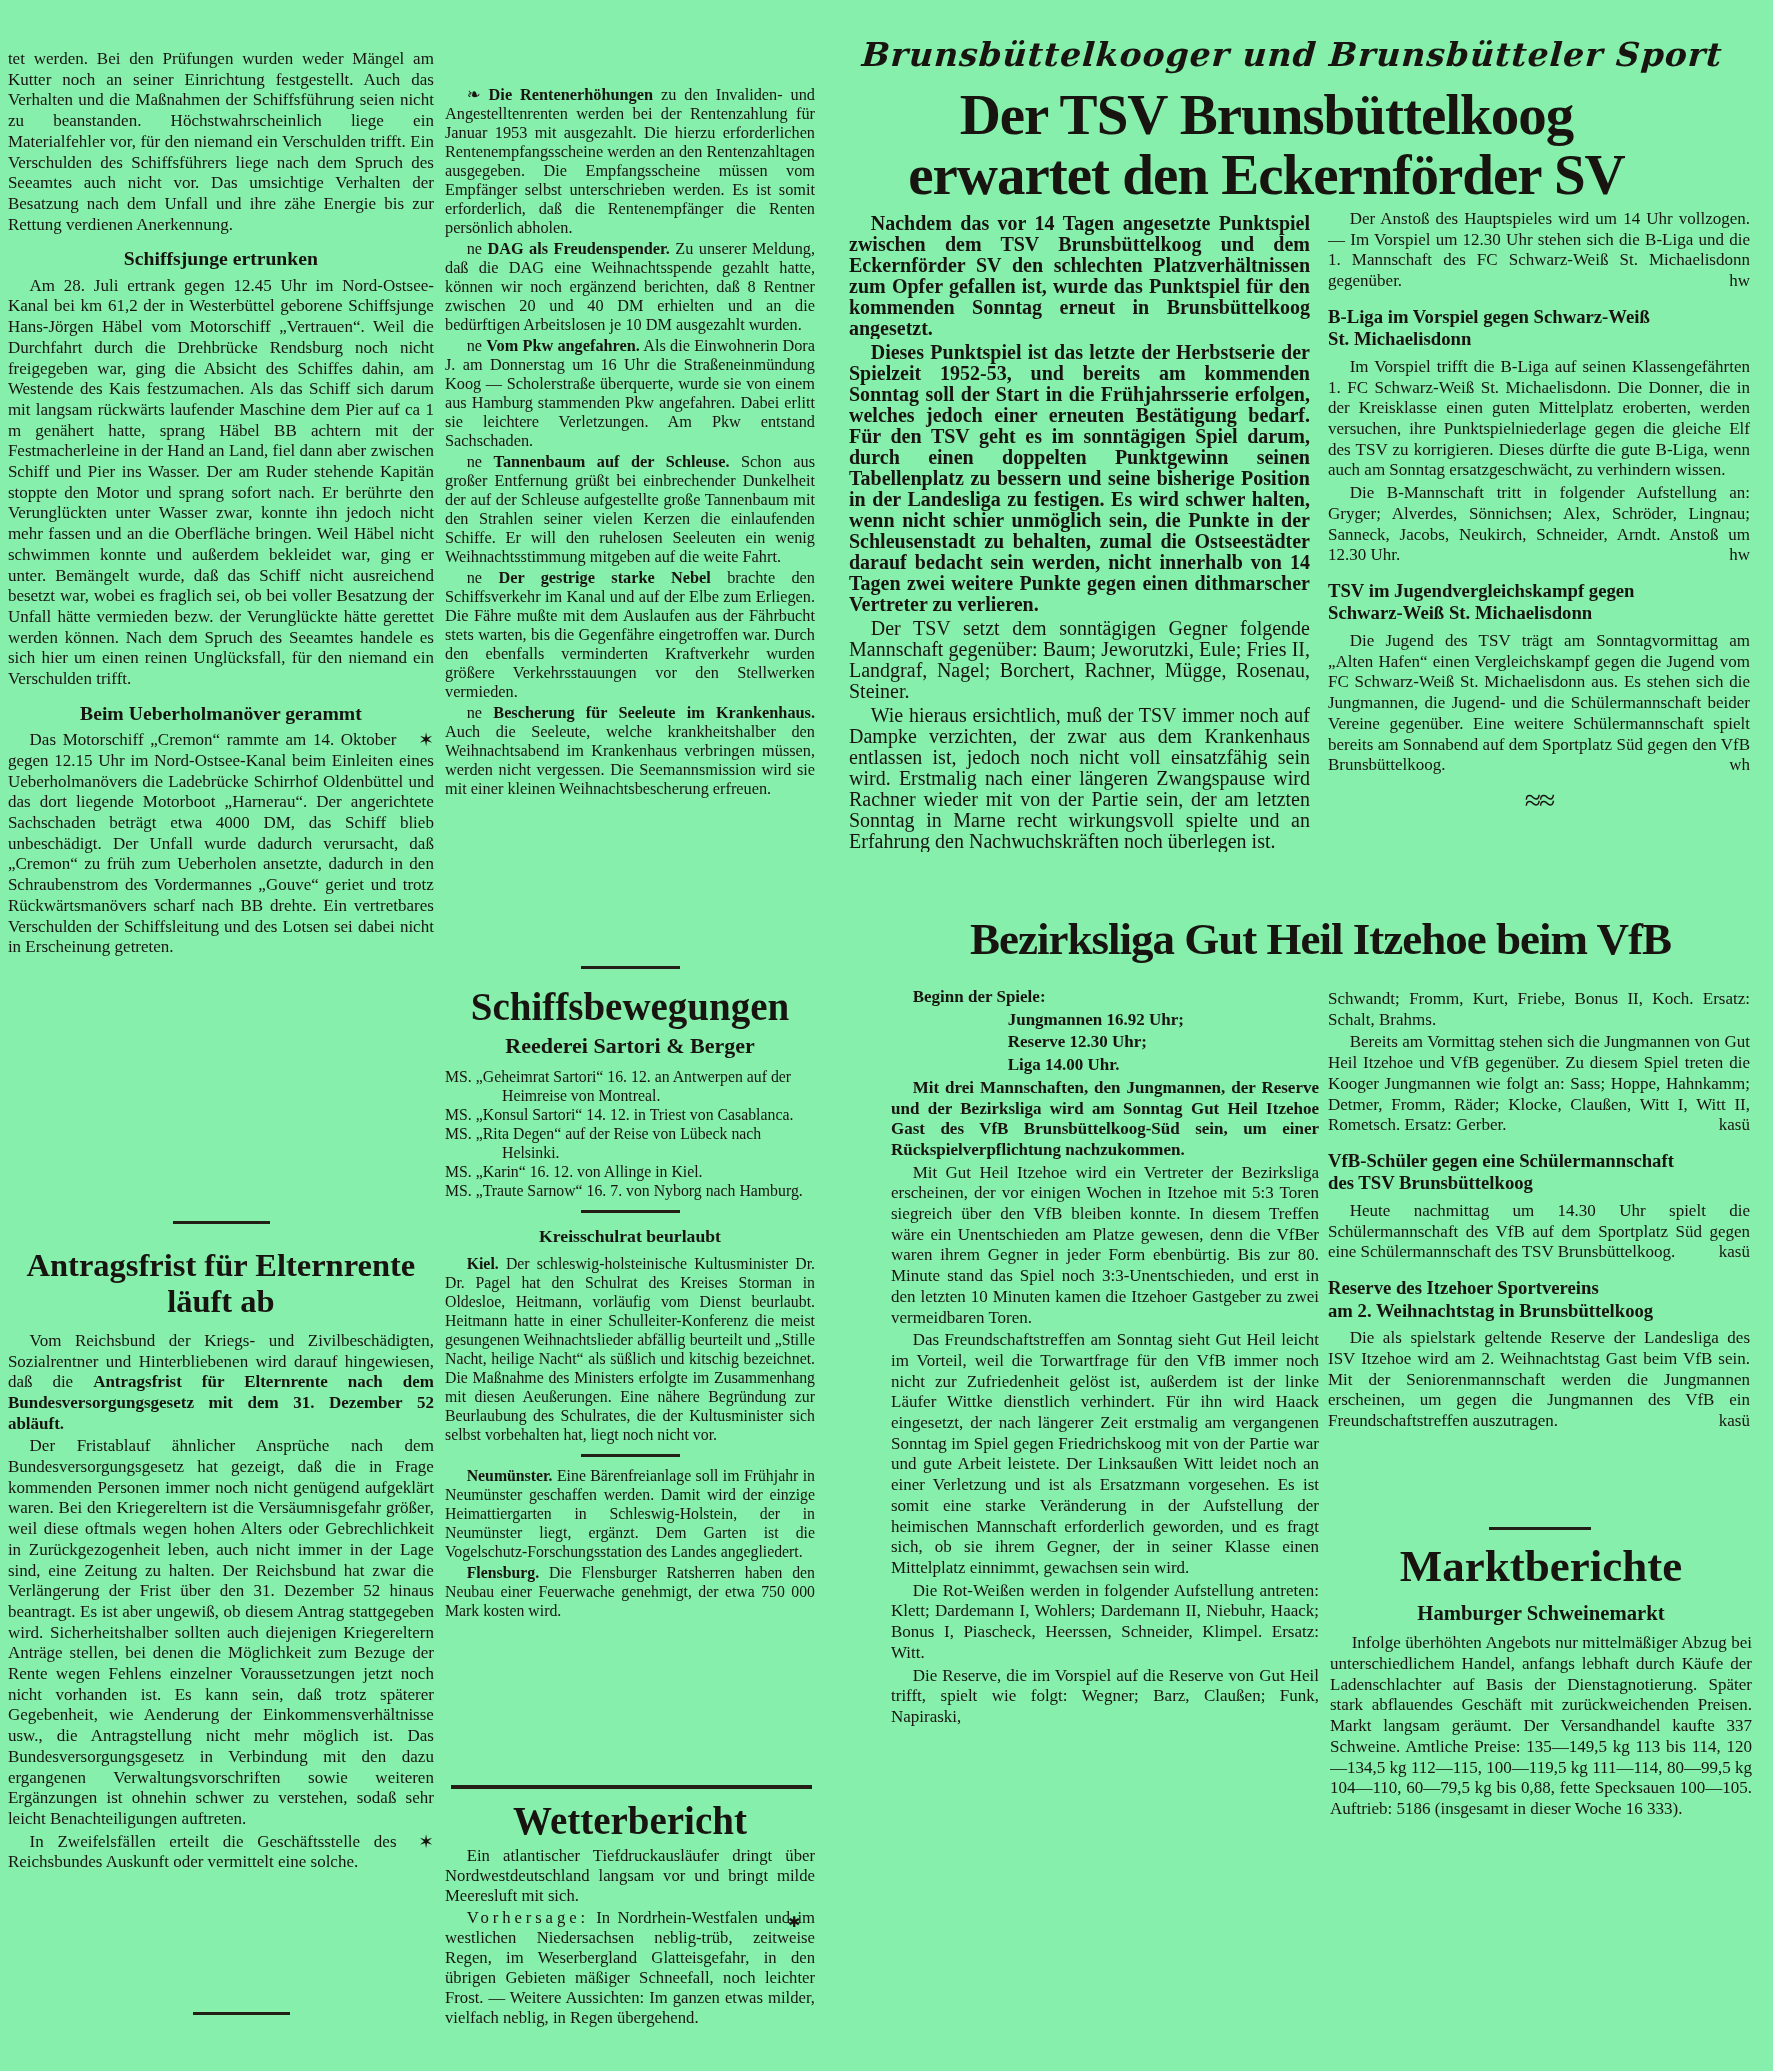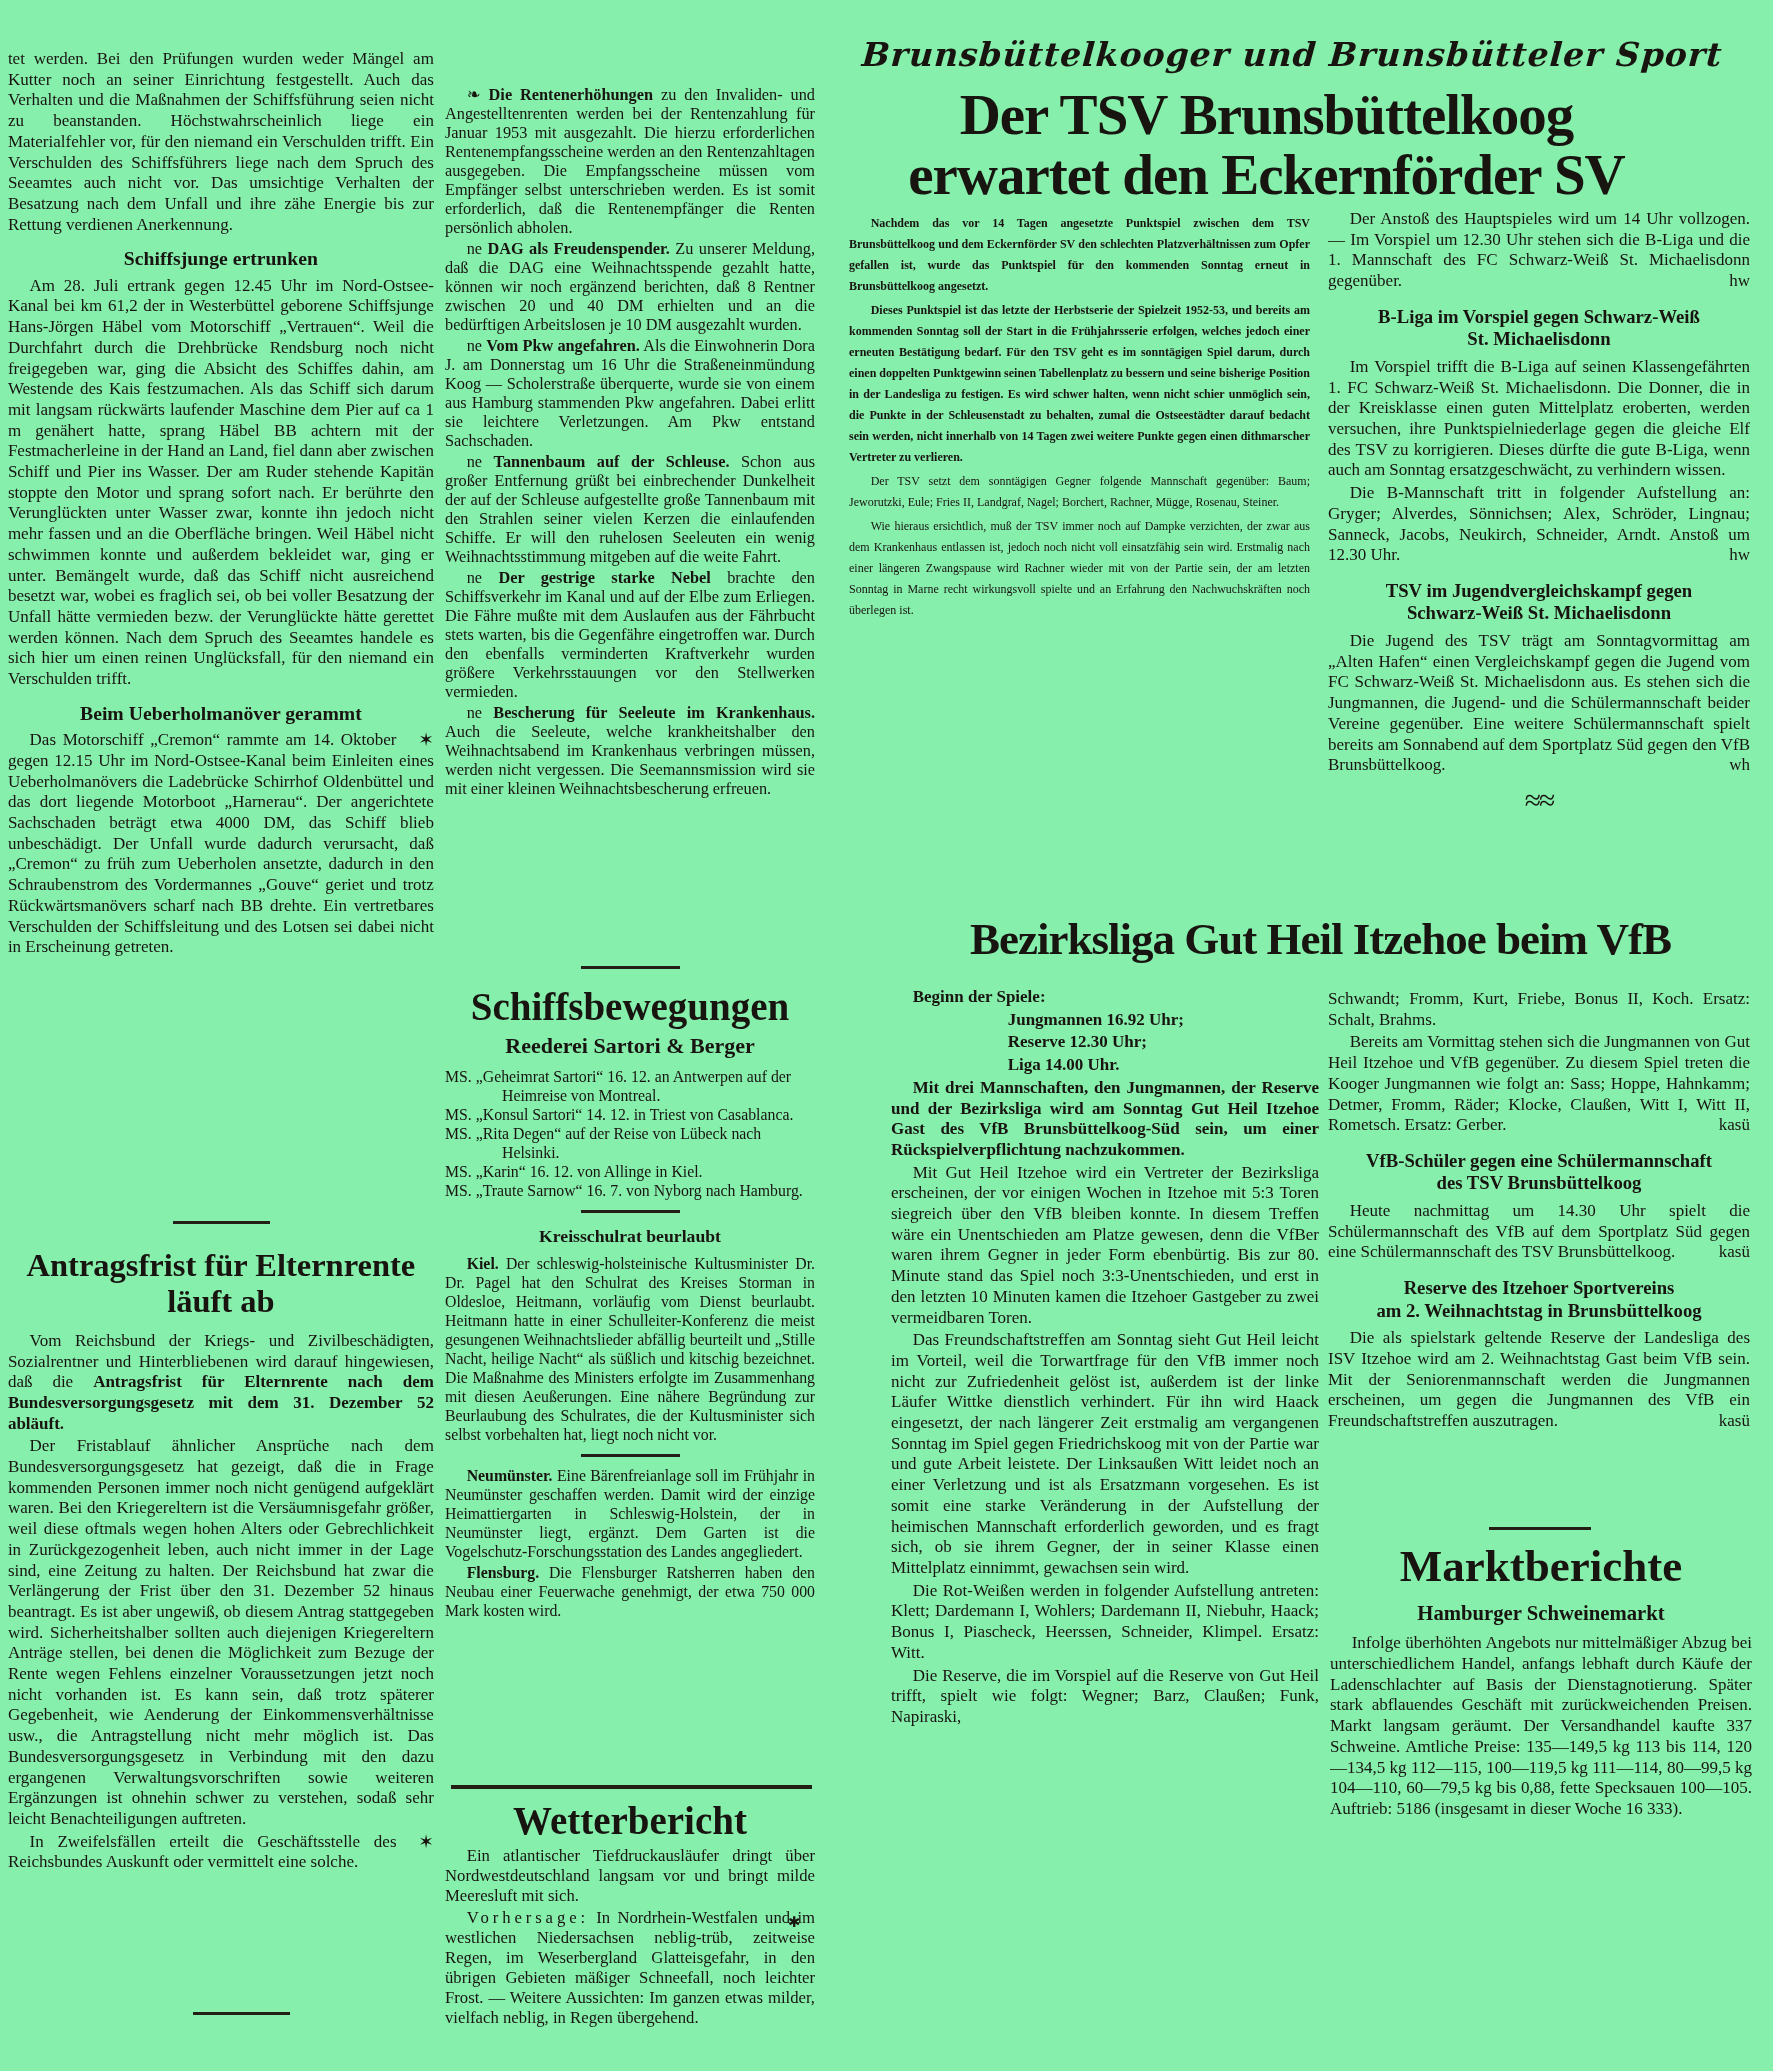--- a/index.html
+++ b/index.html
@@ -4,37 +4,37 @@
 <style>
   html,body{margin:0;padding:0;background:#e8e6e0;}
   .page{position:relative;width:1773px;height:2072px;background:#86efac;overflow:hidden;
         font-family:"Liberation Serif",serif;color:#181410;}
   .block{position:absolute;}
   .block p{margin:0 0 2px 0;text-align:justify;text-indent:21.7px;overflow:hidden;}
   .block p.ni{text-indent:0;}
   b,.bold{font-weight:bold;}
   .bold-para{font-weight:bold;}
   .art-head{font-weight:bold;text-align:center;text-indent:0;margin:11.8px 0 5.9px 0;font-size:19.7px;line-height:22.7px;}
-  .sub-head{font-weight:bold;text-align:center;margin:13.8px 0 5.9px 0;font-size:18.7px;line-height:22.7px;}
+  .sub-head{font-weight:bold;text-align:left;margin:13.8px 0 5.9px 0;font-size:18.7px;line-height:22.7px;}
   .sub-head span{display:block;}
   .sig{float:right;text-indent:0;padding-left:13.8px;}
   .star-r{float:right;font-size:18.7px;line-height:inherit;}
   .rule{position:absolute;background:#231e16;height:3px;}
   .flow-rule{width:99px;height:3px;background:#231e16;margin:9.9px auto 9.9px auto;}
   .kicker{font-family:"DejaVu Serif",serif;font-style:italic;font-weight:bold;font-size:33px;
           letter-spacing:1px;transform:skewX(-4deg);white-space:nowrap;}
   .mainhead{font-weight:bold;text-align:center;font-size:57px;line-height:60px;letter-spacing:-1px;}
   .bzhead{font-weight:bold;text-align:center;font-size:45px;line-height:47px;letter-spacing:-1px;}
   .bighead{font-weight:bold;text-align:center;font-size:39px;line-height:43px;margin:0 0 3.9px 0;}
   .midhead{font-weight:bold;text-align:center;font-size:22px;line-height:27.6px;margin:0 0 7.9px 0;}
   .c1a,.c1b{font-size:17px;line-height:20.7px;}
   .c2a{font-size:16.3px;line-height:19px;}
   .c2b{font-size:15.8px;line-height:19px;}
   .c2c{font-size:16.7px;line-height:20px;}
-  .c3a{font-size:12px;line-height:21px;}
+  .c3a{font-size:20px;line-height:21px;}
   .c4a,.bzl,.bzr,.mkt{font-size:17px;line-height:20.7px;}
   .c3a p{margin-bottom:3px;}
   .headline2{font-weight:bold;text-align:center;font-size:32.5px;line-height:36px;margin:0 0 11.8px 0;}
   .ship-list p{text-align:left;text-indent:-57px;padding-left:57px;margin:0;}
   .beginn-head{font-weight:bold;text-align:center;text-indent:0;margin:0 0 2px 0;}
   .beginn-line{font-weight:bold;text-align:left;text-indent:0;padding-left:95px;}
   .brief-mark{font-size:16.7px;}
   .squiggle{text-align:center;font-size:29.6px;line-height:29.6px;margin-top:9.9px;letter-spacing:-2px;}
   .vlead{letter-spacing:3.9px;font-weight:normal;}
   .small-star{position:absolute;font-size:14.8px;}

